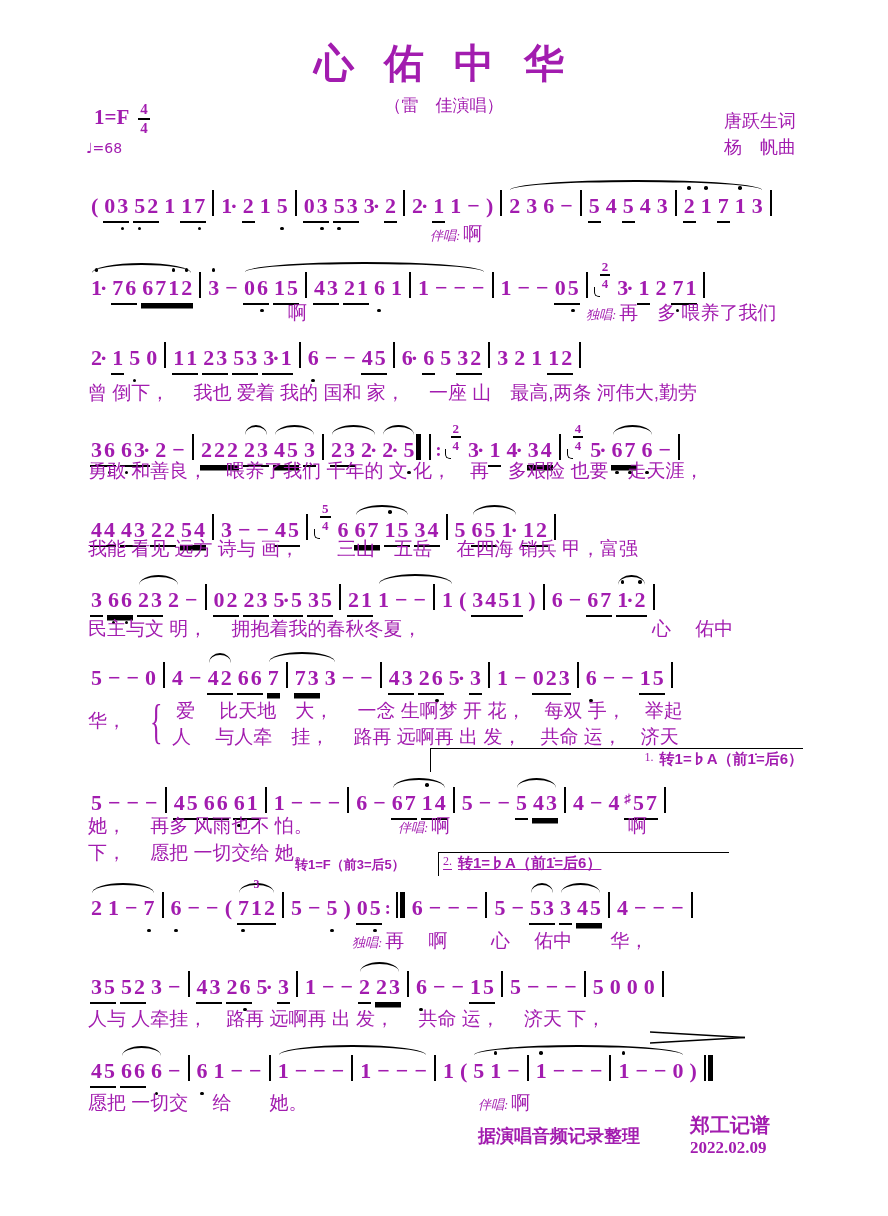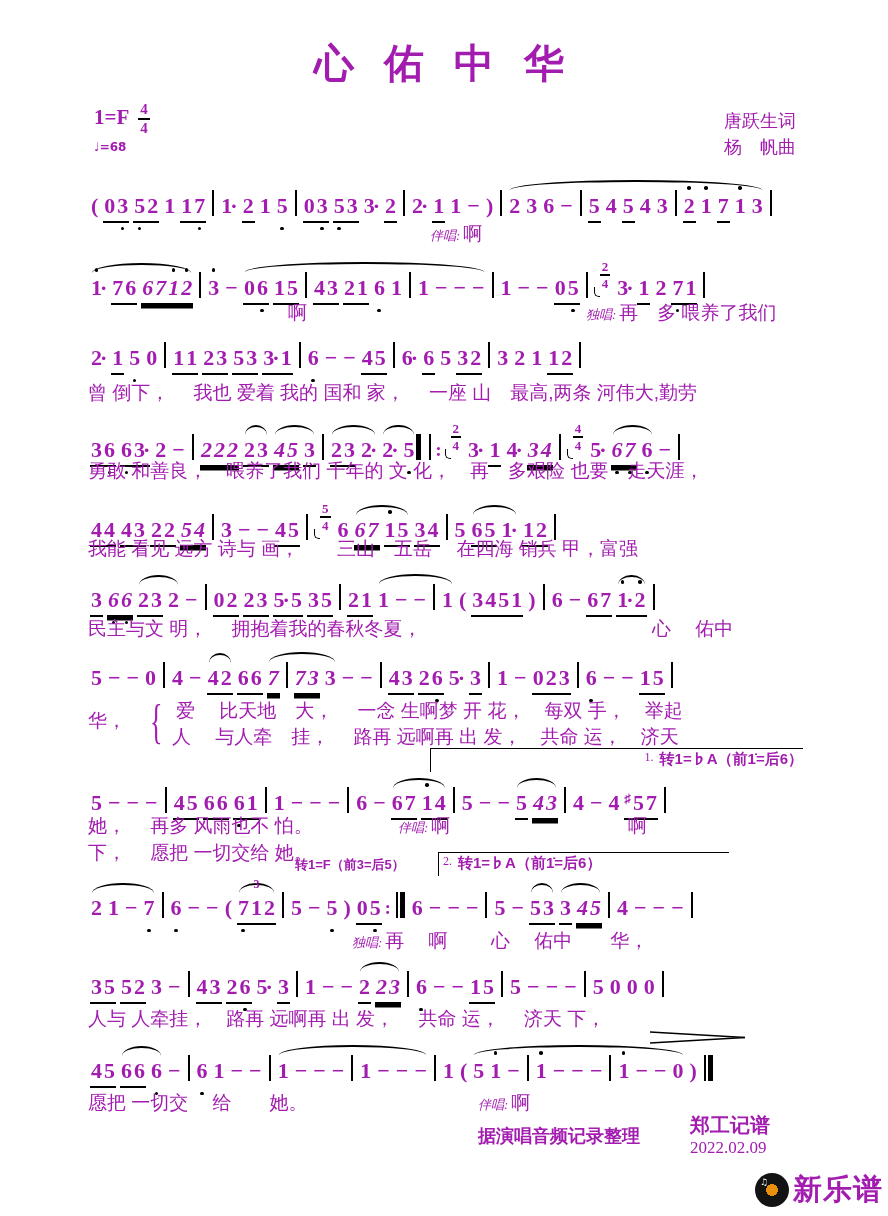--- a/index.html
+++ b/index.html
@@ -7,29 +7,29 @@
         font-family:"Liberation Serif",serif;color:#a21caf;}
   
   .title{position:absolute;left:0;top:36px;width:100%;text-align:center;
          font-size:40px;font-weight:bold;letter-spacing:10px;}
   .subtitle{position:absolute;left:0;top:94px;width:100%;text-align:center;font-size:17px;}
   .keysig{position:absolute;left:94px;top:102px;font-size:21px;font-weight:bold;}
   .frac{display:inline-block;text-align:center;font-size:15px;font-weight:bold;
         vertical-align:middle;margin-left:9px;line-height:1;}
   .frac .fn{display:block;border-bottom:2px solid #000;padding:0 2px 1px;}
   .frac .fd{display:block;padding-top:1px;}
-  .tempo{position:absolute;left:94px;top:140px;font-size:12px;font-weight:bold;
+  .tempo{position:absolute;left:86px;top:140px;font-size:14px;font-weight:normal;
          font-family:"DejaVu Sans",sans-serif;}
   .credits{position:absolute;right:92px;top:108px;text-align:right;font-size:18px;line-height:26px;}
   
   .noteline{position:absolute;white-space:nowrap;font-family:"Liberation Serif",serif;
             font-weight:bold;font-size:22px;line-height:30px;}
   .tok{display:inline-block;margin:0 2px;position:relative;}
   .u1{border-bottom:2.5px solid #000;}
-  .u2{border-bottom:2.5px solid #000;box-shadow:0 3.5px 0 #000;font-style:italic;}
+  .u2{border-bottom:2.5px solid #000;box-shadow:0 3.5px 0 #000;}
   .n{display:inline-block;position:relative;padding:0 1px;}
   .n.ad{margin-left:-3px;padding:0;}
   .n.hi::before{content:"";position:absolute;top:-5px;left:50%;margin-left:-2px;
         width:3.5px;height:3.5px;background:#000;border-radius:50%;}
   .n.lo::after{content:"";position:absolute;bottom:-9px;left:50%;margin-left:-2px;
         width:3.5px;height:3.5px;background:#000;border-radius:50%;}
   .sharp{font-size:13px;vertical-align:7px;margin-right:1px;}
   .bar{display:inline-block;width:2px;height:26px;background:#000;margin:0 4px;vertical-align:-3px;}
   .bar.thick{width:5px;margin-left:-2px;}
   .rdots{font-size:18px;vertical-align:1px;margin:0 1px;}
@@ -57,34 +57,35 @@
   .ann{position:absolute;font-size:13px;font-weight:bold;white-space:nowrap;
        font-family:"Liberation Sans",sans-serif;}
   .brace{position:absolute;font-size:26px;transform:scaleY(1.9);transform-origin:top;
          font-family:"Liberation Serif",serif;}
   .hairpin{position:absolute;}
   
   .src-note{position:absolute;left:478px;top:1124px;font-size:18px;
             font-family:"Liberation Sans",sans-serif;font-weight:bold;}
   .scriber{position:absolute;left:690px;top:1112px;font-size:20px;font-weight:bold;
            font-family:"Liberation Sans",sans-serif;}
-  .date{position:absolute;left:690px;top:1138px;font-size:17px;}
+  .date{position:absolute;left:690px;top:1138px;font-size:17px;font-weight:bold;}
   .logo{position:absolute;left:755px;top:1170px;display:flex;align-items:center;}
   .vinyl{width:34px;height:34px;border-radius:50%;position:relative;
          background:radial-gradient(circle,#e8900c 0 6px,#131313 6px 17px);}
   .vinyl::before{content:"♫";position:absolute;left:5px;top:4px;color:#fff;font-size:9px;
          font-family:"DejaVu Sans",sans-serif;}
   .logo-text{font-size:29px;font-weight:bold;margin-left:4px;letter-spacing:1px;
          font-family:"Liberation Sans",sans-serif;}
 </style>
 </head>
 <body>
 
 <div class="page">
   <div class="title">心 佑 中 华</div>
+  <div class="subtitle">（雷　佳演唱）</div>
 
   <div class="keysig">
     <span>1=F</span><span class="frac"><span class="fn">4</span><span class="fd">4</span></span>
   </div>
   <div class="tempo">♩=68</div>
 
   <div class="credits">
     <div>唐跃生词</div>
     <div>杨　帆曲</div>
   </div>
@@ -114,30 +115,26 @@
       <div class="lyric" style="left: 628px; top: 813px;"><span>啊</span></div>
       <div class="lyric" style="left: 88px; top: 840px;"><span>下，　 愿把 一切交给 她。</span></div>
       <div class="noteline" style="left: 88px; top: 892px;"><span class="slur"><span class="tok"><span class="n">2</span></span><span class="tok"><span class="n">1</span></span><span class="tok"><span class="n">−</span></span><span class="tok"><span class="n lo">7</span></span></span><span class="bar"></span><span class="tok"><span class="n lo">6</span></span><span class="tok"><span class="n">−</span></span><span class="tok"><span class="n">−</span></span><span class="tok"><span class="n">(</span></span><span class="slur" data-n="3"><span class="tok u1"><span class="n lo">7</span><span class="n">1</span><span class="n">2</span></span></span><span class="bar"></span><span class="tok"><span class="n">5</span></span><span class="tok"><span class="n">−</span></span><span class="tok"><span class="n lo">5</span></span><span class="tok"><span class="n">)</span></span><span class="tok u1"><span class="n">0</span><span class="n lo">5</span></span><span class="rdots">:</span><span class="bar"></span><span class="bar thick"></span><span class="tok"><span class="n">6</span></span><span class="tok"><span class="n">−</span></span><span class="tok"><span class="n">−</span></span><span class="tok"><span class="n">−</span></span><span class="bar"></span><span class="tok"><span class="n">5</span></span><span class="tok"><span class="n">−</span></span><span class="slur"><span class="tok u1"><span class="n">5</span><span class="n">3</span></span></span><span class="slur"><span class="tok u1"><span class="n">3</span></span><span class="tok u2"><span class="n">4</span><span class="n">5</span></span></span><span class="bar"></span><span class="tok"><span class="n">4</span></span><span class="tok"><span class="n">−</span></span><span class="tok"><span class="n">−</span></span><span class="tok"><span class="n">−</span></span><span class="bar"></span></div>
       <div class="lyric" style="left: 352px; top: 928px;"><span class="lyr-label">独唱:</span><span>再　 啊　　 心　 佑中　　华，</span></div>
       <div class="noteline" style="left: 88px; top: 971px;"><span class="tok u1"><span class="n">3</span><span class="n">5</span></span><span class="tok u1"><span class="n">5</span><span class="n">2</span></span><span class="tok"><span class="n">3</span></span><span class="tok"><span class="n">−</span></span><span class="bar"></span><span class="tok u1"><span class="n">4</span><span class="n">3</span></span><span class="tok u1"><span class="n">2</span><span class="n lo">6</span></span><span class="tok"><span class="n">5</span><span class="n ad">·</span></span><span class="tok u1"><span class="n">3</span></span><span class="bar"></span><span class="tok"><span class="n">1</span></span><span class="tok"><span class="n">−</span></span><span class="tok"><span class="n">−</span></span><span class="slur"><span class="tok u1"><span class="n">2</span></span><span class="tok u2"><span class="n">2</span><span class="n">3</span></span></span><span class="bar"></span><span class="tok"><span class="n lo">6</span></span><span class="tok"><span class="n">−</span></span><span class="tok"><span class="n">−</span></span><span class="tok u1"><span class="n">1</span><span class="n">5</span></span><span class="bar"></span><span class="tok"><span class="n">5</span></span><span class="tok"><span class="n">−</span></span><span class="tok"><span class="n">−</span></span><span class="tok"><span class="n">−</span></span><span class="bar"></span><span class="tok"><span class="n">5</span></span><span class="tok"><span class="n">0</span></span><span class="tok"><span class="n">0</span></span><span class="tok"><span class="n">0</span></span><span class="bar"></span></div>
       <div class="lyric" style="left: 88px; top: 1006px;"><span>人与 人牵挂，　路再 远啊再 出 发，　 共命 运，　 济天 下，</span></div>
       <div class="noteline" style="left: 88px; top: 1055px;"><span class="tok u1"><span class="n">4</span><span class="n">5</span></span><span class="slur"><span class="tok u1"><span class="n">6</span><span class="n">6</span></span><span class="tok"><span class="n lo">6</span></span></span><span class="tok"><span class="n">−</span></span><span class="bar"></span><span class="tok"><span class="n lo">6</span></span><span class="tok"><span class="n">1</span></span><span class="tok"><span class="n">−</span></span><span class="tok"><span class="n">−</span></span><span class="bar"></span><span class="slur"><span class="tok"><span class="n">1</span></span><span class="tok"><span class="n">−</span></span><span class="tok"><span class="n">−</span></span><span class="tok"><span class="n">−</span></span><span class="bar"></span><span class="tok"><span class="n">1</span></span><span class="tok"><span class="n">−</span></span><span class="tok"><span class="n">−</span></span><span class="tok"><span class="n">−</span></span></span><span class="bar"></span><span class="tok"><span class="n">1</span></span><span class="tok"><span class="n">(</span></span><span class="slur"><span class="tok"><span class="n">5</span></span><span class="tok"><span class="n hi">1</span></span><span class="tok"><span class="n">−</span></span><span class="bar"></span><span class="tok"><span class="n hi">1</span></span><span class="tok"><span class="n">−</span></span><span class="tok"><span class="n">−</span></span><span class="tok"><span class="n">−</span></span><span class="bar"></span><span class="tok"><span class="n hi">1</span></span><span class="tok"><span class="n">−</span></span><span class="tok"><span class="n">−</span></span><span class="tok"><span class="n">0</span></span></span><span class="tok"><span class="n">)</span></span><span class="bar"></span><span class="bar thick"></span></div>
       <div class="lyric" style="left: 88px; top: 1090px;"><span>愿把 一切交　 给　　她。</span></div>
       <div class="lyric" style="left: 478px; top: 1090px;"><span class="lyr-label">伴唱:</span><span>啊</span></div>
       <div class="volta" style="left: 430px; top: 748px; width: 368px; text-align: right;"><span class="vn">1.</span><span class="vt">转1=♭A（前1̇=后6）</span></div>
-      <div class="volta" style="left: 438px; top: 852px; width: 286px;"><span class="vn">2.</span><span class="vt">转1=♭A（前1̇=后6）</span></div>
+      <div class="volta" style="left: 438px; top: 852px; width: 286px; text-decoration: underline;"><span class="vn">2.</span><span class="vt">转1=♭A（前1̇=后6）</span></div>
       <div class="ann" style="left: 295px; top: 856px;">转1=F（前3=后5）</div>
       <div class="hairpin" style="left: 650px; top: 1030px;"><svg width="95" height="13">
           <line x1="0" y1="1" x2="95" y2="6.5" stroke="#000" stroke-width="1.5"></line>
           <line x1="0" y1="12" x2="95" y2="6.5" stroke="#000" stroke-width="1.5"></line>
         </svg></div>
       <div class="brace" style="left: 150px; top: 694px;">{</div>
     </div>
 
   <div class="src-note">据演唱音频记录整理</div>
   <div class="scriber">郑工记谱</div>
   <div class="date">2022.02.09</div>
 
-  <div class="logo">
-    <div class="vinyl"></div>
-    <div class="logo-text">新乐谱</div>
-  </div>
 </div>
 
 </body></html>

